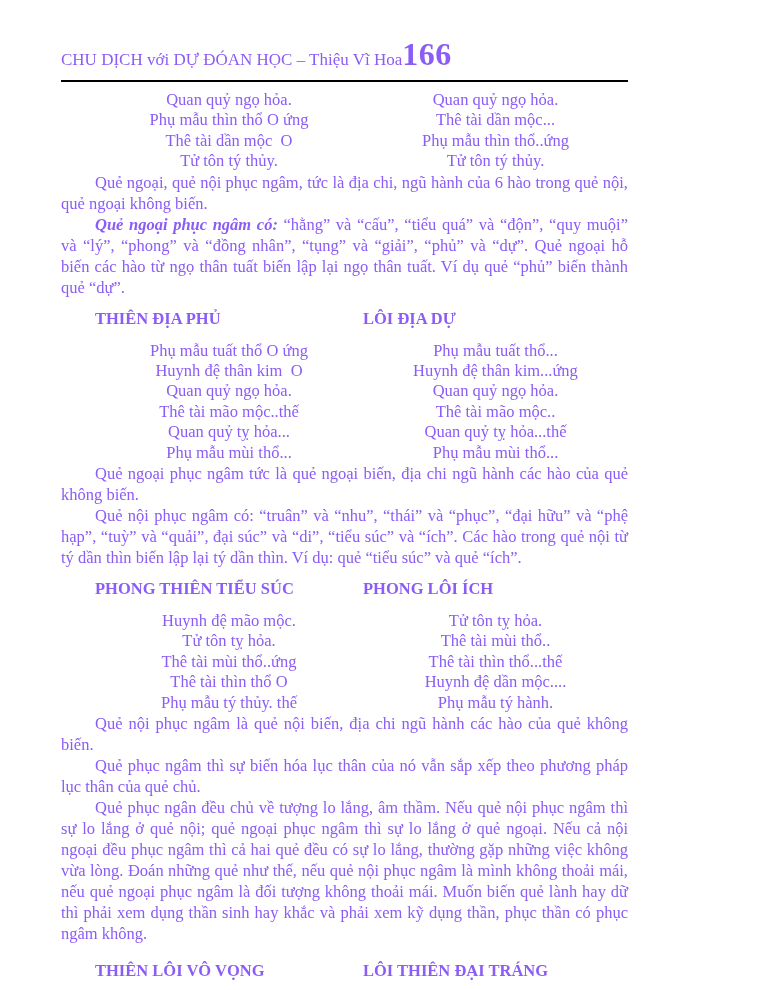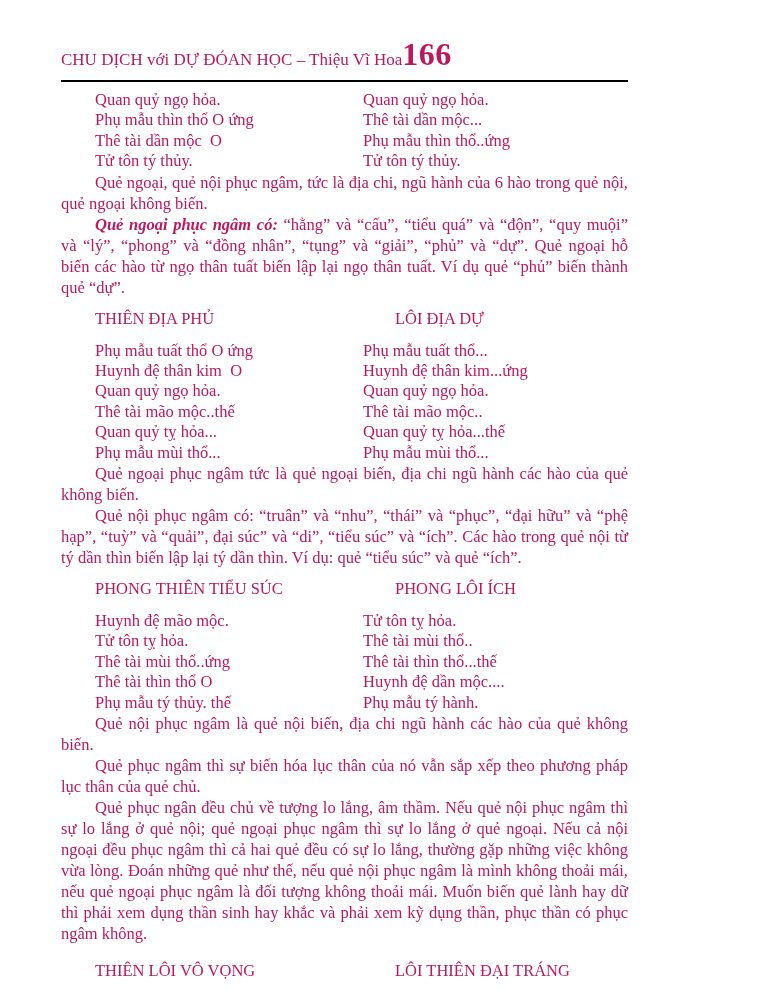--- a/index.html
+++ b/index.html
@@ -2,44 +2,44 @@
 <html><head>
 <meta charset="utf-8">
 <style>
   html,body { margin:0; padding:0; background:#ffffff; }
   .page {
     position:relative;
     width:687px; height:990px;
     box-sizing:border-box;
     padding:42px 59px 0 61px;
     background:#ffffff;
-    color:#be185d;
+    color:#8b5cf6;
     font-family:"Liberation Serif", serif;
     font-size:16.5px;
     line-height:21px;
     overflow:hidden;
   }
   .hdr { display:flex; align-items:baseline; line-height:24px; }
   .hdr-title { font-size:17px; white-space:nowrap; }
   .hdr-url { margin-left:auto; margin-right:46px; text-decoration:underline; font-size:16.5px; }
   .hdr-page { font-size:32px; font-weight:bold; letter-spacing:0.5px; }
   .rule { border:none; border-top:2.2px solid #000; margin:8px 0 0 0; }
   .content { margin-top:8px; }
   .cols { display:flex; line-height:20.4px; }
   .col-l { margin-left:34px; width:268px; }
   .col-r { flex:1; }
-  .hx { white-space:pre-wrap; }
+  .hx { white-space:pre-wrap;text-align:center; }
   p.body { margin:0; text-align:justify; text-indent:34px; }
   .lead-bi { font-weight:bold; font-style:italic; }
   .lead-i { font-style:italic; }
   .sec-row { display:flex; margin:10px 0 12px 0; line-height:21px; }
   .sec-row.last { margin-top:16px; }
-  .sec-title { white-space:nowrap; }
+  .sec-title { white-space:nowrap;font-weight:bold; }
   .t-l { margin-left:34px; width:268px; }
-  .t-r { flex:1;margin-left:32px; }
+  .t-r { flex:1; }
 </style>
 </head>
 <body>
 
 <div class="page">
 
   <div class="hdr">
     <span class="hdr-title">CHU DỊCH với DỰ ĐÓAN HỌC – Thiệu Vĩ Hoa</span>
     <span class="hdr-page">166</span>
   </div>

